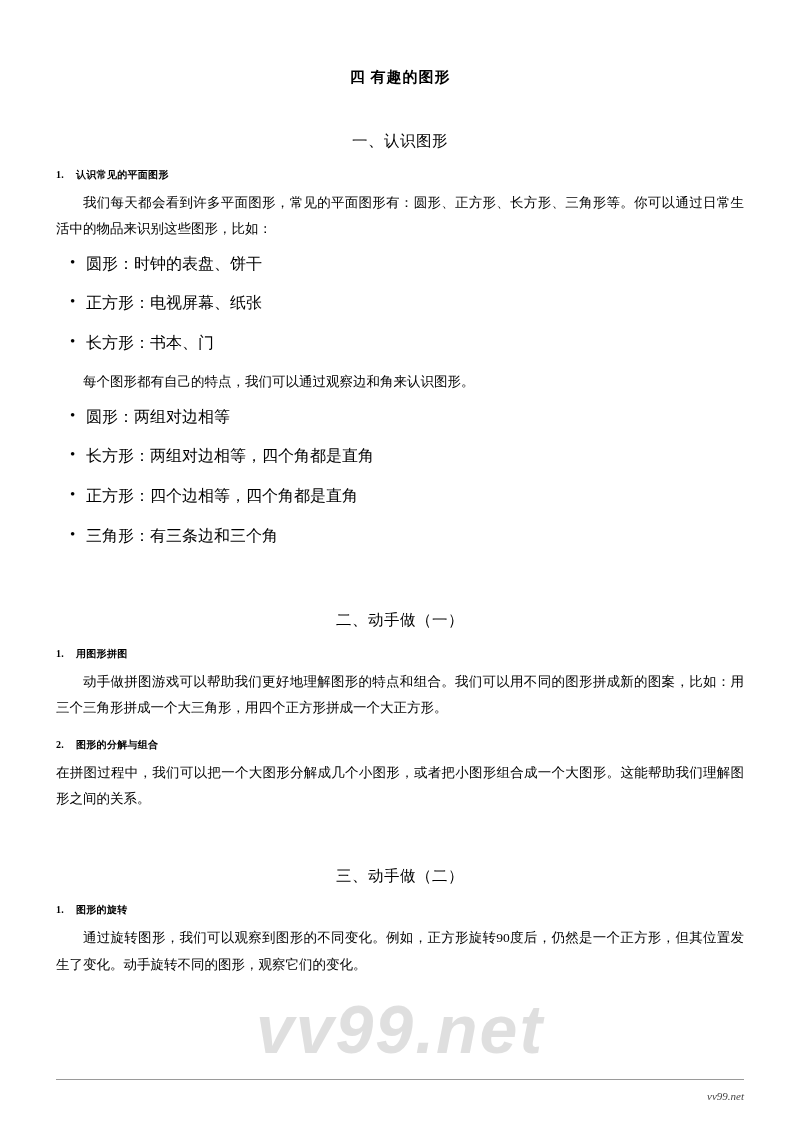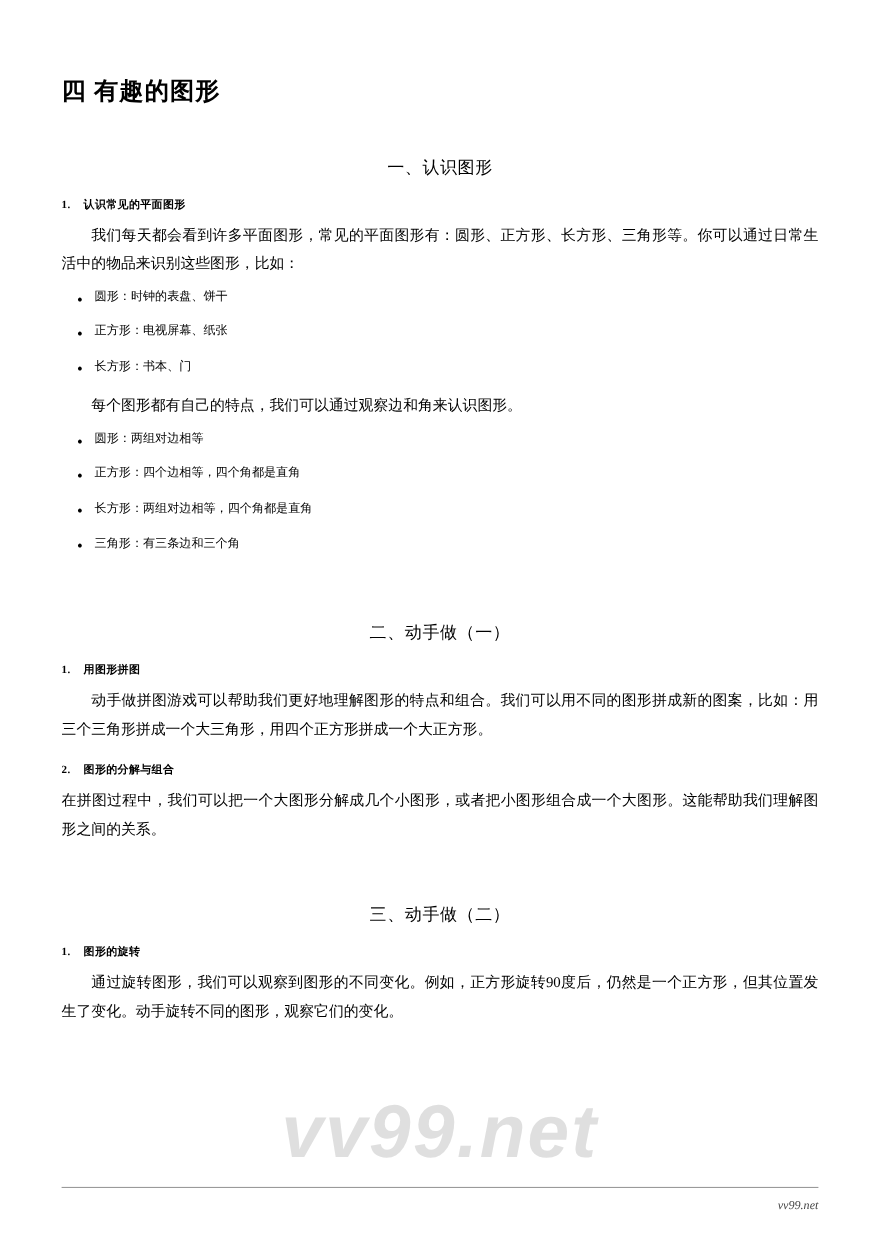--- a/index.html
+++ b/index.html
@@ -17,22 +17,22 @@
   }
   .page {
     position: absolute;
     left: 0; top: 0;
     width: 800px;
     height: 1130px;
     box-sizing: border-box;
     padding: 50px 56px 30px 56px;
   }
   .doc-title {
-    text-align: left;
-    font-size: 22px;
+    text-align: center;
+    font-size: 15px;
     font-weight: bold;
     letter-spacing: 1px;
     margin: 18px 0 44px 0;
   }
   .h2 {
     font-size: 15.5px;
     font-weight: normal;
     margin: 26px 0 14px 0;
     letter-spacing: 0.5px;
     text-align: center;
@@ -55,21 +55,21 @@
   }
   p.indent {
     text-indent: 2em;
   }
   ul.bullets {
     list-style: none;
     margin: 8px 0 10px 0;
     padding: 0;
   }
   ul.bullets li {
-    font-size: 11px;
+    font-size: 16px;
     line-height: 1.6;
     margin: 0 0 14px 0;
     padding-left: 30px;
     position: relative;
   }
   ul.bullets li::before {
     content: "•";
     position: absolute;
     left: 14px;
     top: -1px;
@@ -124,22 +124,22 @@
     <p class="body indent">我们每天都会看到许多平面图形，常见的平面图形有：圆形、正方形、长方形、三角形等。你可以通过日常生活中的物品来识别这些图形，比如：</p>
     <ul class="bullets">
       <li>圆形：时钟的表盘、饼干</li>
       <li>正方形：电视屏幕、纸张</li>
       <li>长方形：书本、门</li>
     </ul>
 
     <p class="body indent">每个图形都有自己的特点，我们可以通过观察边和角来认识图形。</p>
     <ul class="bullets">
       <li>圆形：两组对边相等</li>
+      <li>长方形：两组对边相等，四个角都是直角</li>
       <li>正方形：四个边相等，四个角都是直角</li>
-      <li>长方形：两组对边相等，四个角都是直角</li>
       <li>三角形：有三条边和三个角</li>
     </ul>
   </div>
 
   <div class="spacer-lg"></div>
 
   <div class="section">
     <div class="h2">二、动手做（一）</div>
 
     <div class="h3">

